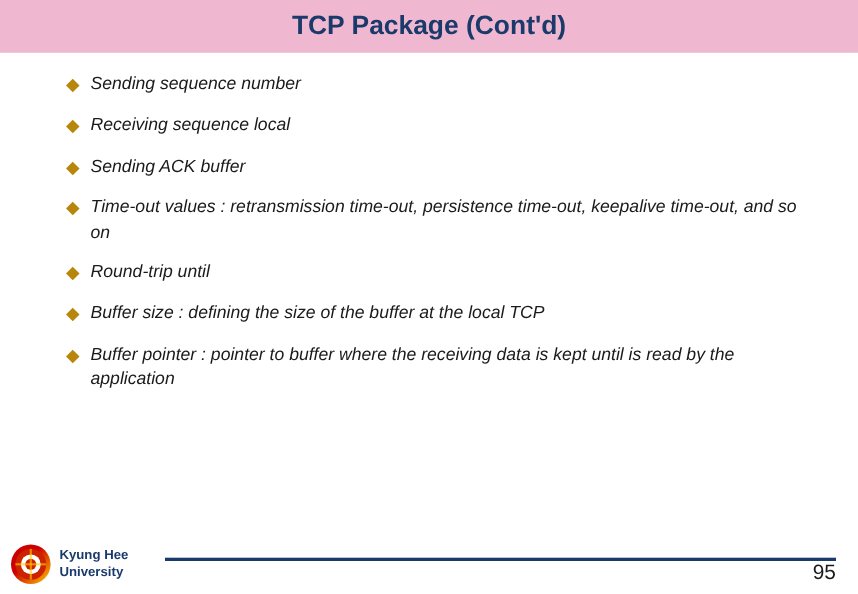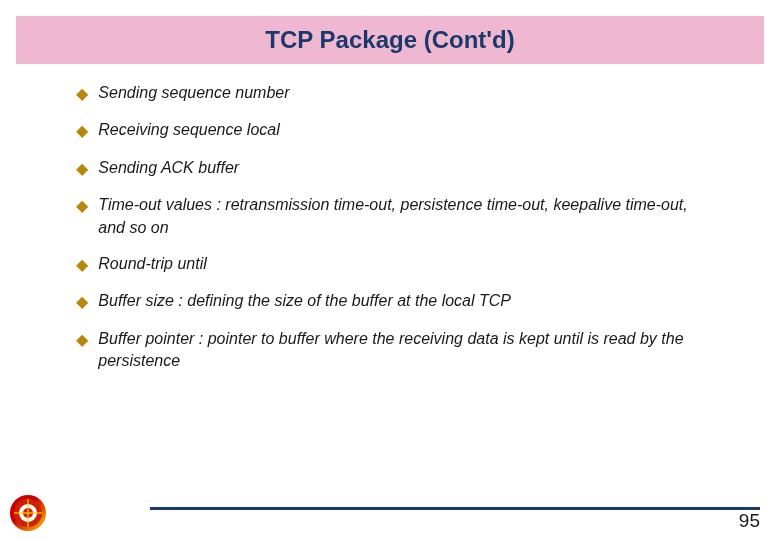--- a/index.html
+++ b/index.html
@@ -11,21 +11,21 @@
       font-family: Arial, sans-serif;
       overflow: hidden;
       position: relative;
     }
 
     .slide {
       width: 780px;
       height: 540px;
       background: #ffffff;
       position: relative;
-      padding: 16px;
+      padding: 0;
     }
 
     .title-bar {
       background: #f0b8d0;
       width: 100%;
       padding: 10px 20px;
       text-align: center;
       margin-bottom: 18px;
     }
 
@@ -155,34 +155,38 @@
       <span class="bullet-text">Round-trip until</span>
     </div>
 
     <div class="bullet-item">
       <span class="bullet-diamond">◆</span>
       <span class="bullet-text">Buffer size : defining the size of the buffer at the local TCP</span>
     </div>
 
     <div class="bullet-item">
       <span class="bullet-diamond">◆</span>
-      <span class="bullet-text">Buffer pointer : pointer to buffer where the receiving data is kept until is read by the persistence</span>
+      <span class="bullet-text">Buffer pointer : pointer to buffer where the receiving data is kept until is read by the application</span>
     </div>
 
   </div>
 
   <div class="footer">
     <div class="footer-logo">
       <div class="logo-circle">
         <svg width="30" height="30" viewBox="0 0 30 30">
           <circle cx="15" cy="15" r="14" fill="#cc2200"></circle>
           <circle cx="15" cy="15" r="9" fill="#ffffff"></circle>
           <circle cx="15" cy="15" r="5" fill="#cc2200"></circle>
           <rect x="14" y="1" width="2" height="28" fill="#ffcc00" opacity="0.6"></rect>
           <rect x="1" y="14" width="28" height="2" fill="#ffcc00" opacity="0.6"></rect>
         </svg>
       </div>
+      <div class="logo-text">
+        <div>Kyung Hee</div>
+        <div>University</div>
+      </div>
     </div>
     <div class="footer-line"></div>
     <div class="page-number">95</div>
   </div>
 
 </div>
 
 </body></html>

